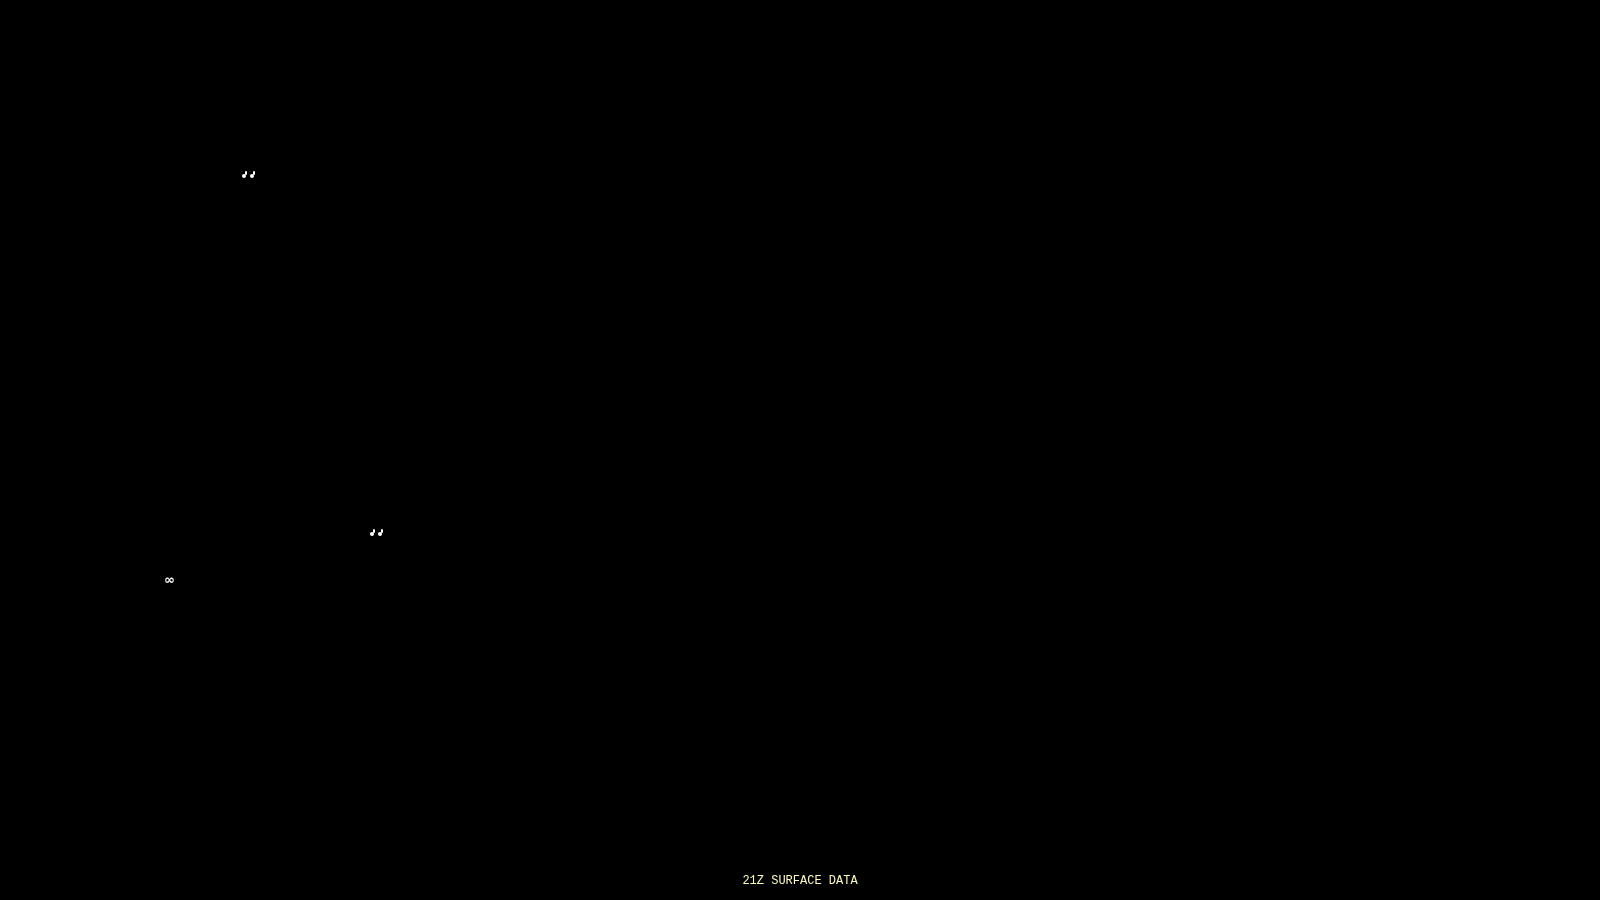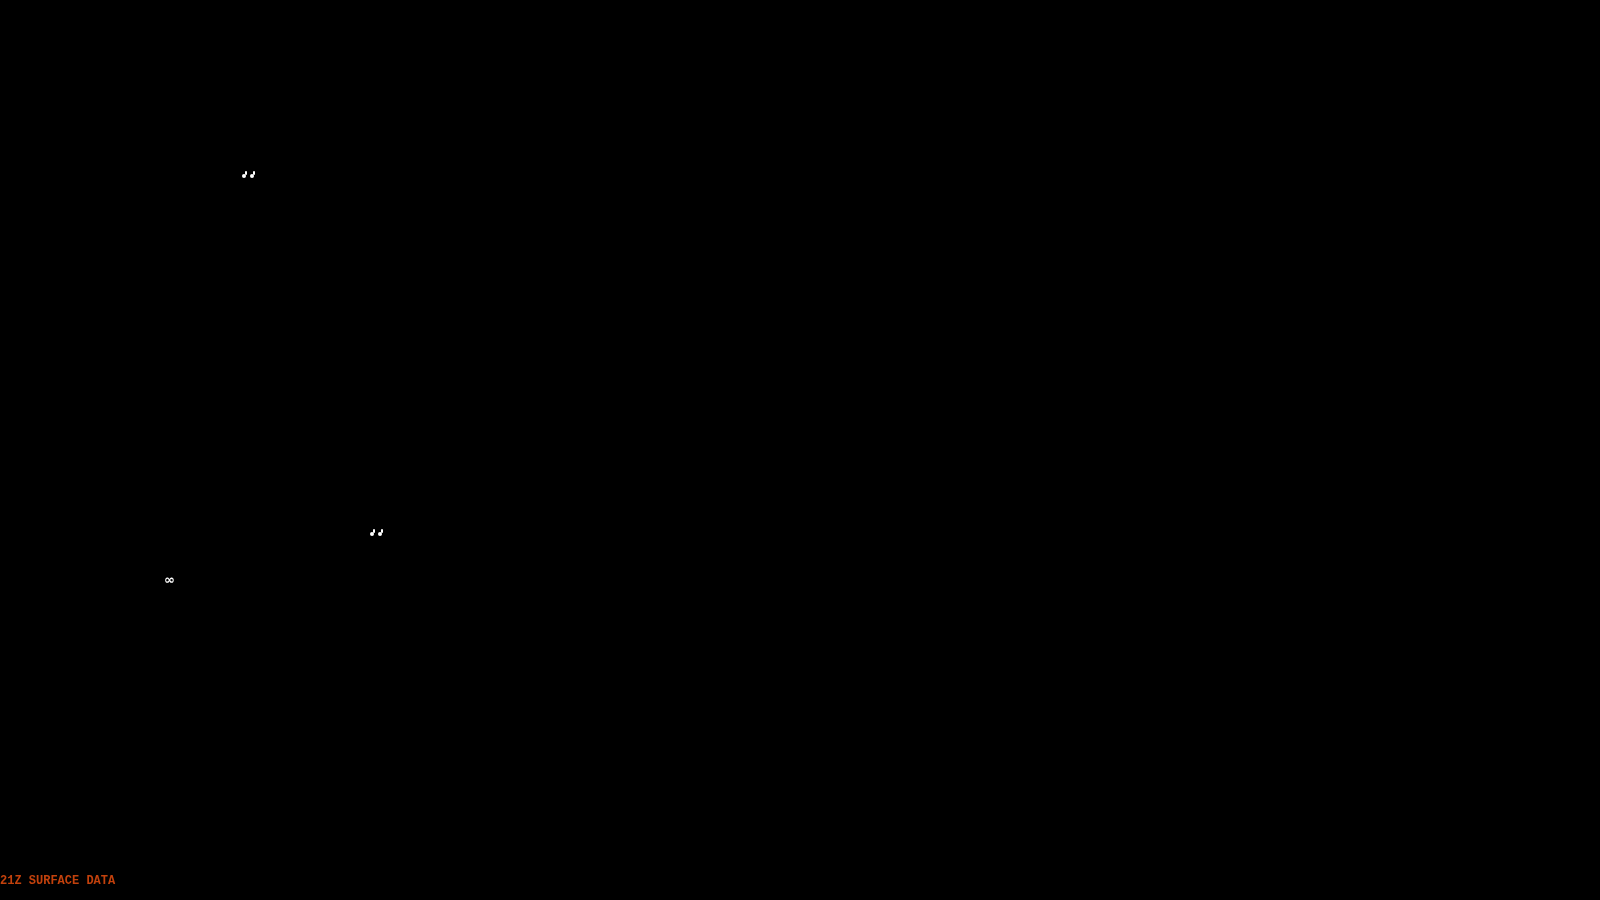--- a/index.html
+++ b/index.html
@@ -57,23 +57,24 @@
     font-size: 13px;
     line-height: 9px;
     letter-spacing: 0;
   }
   
   .map-title {
     position: absolute;
     left: 0;
     top: 874px;
     width: 100%;
-    color: #c2410c;
+    text-align: center;
+    color: #fef9c3;
     font-family: "Liberation Mono", monospace;
-    font-weight: bold;
+    font-weight: normal;
     font-size: 12px;
     letter-spacing: 0px;
     white-space: pre;
   }
 </style>
 </head>
 <body>
 
 <div class="screen">
   <div class="map-title">21Z SURFACE DATA</div>

